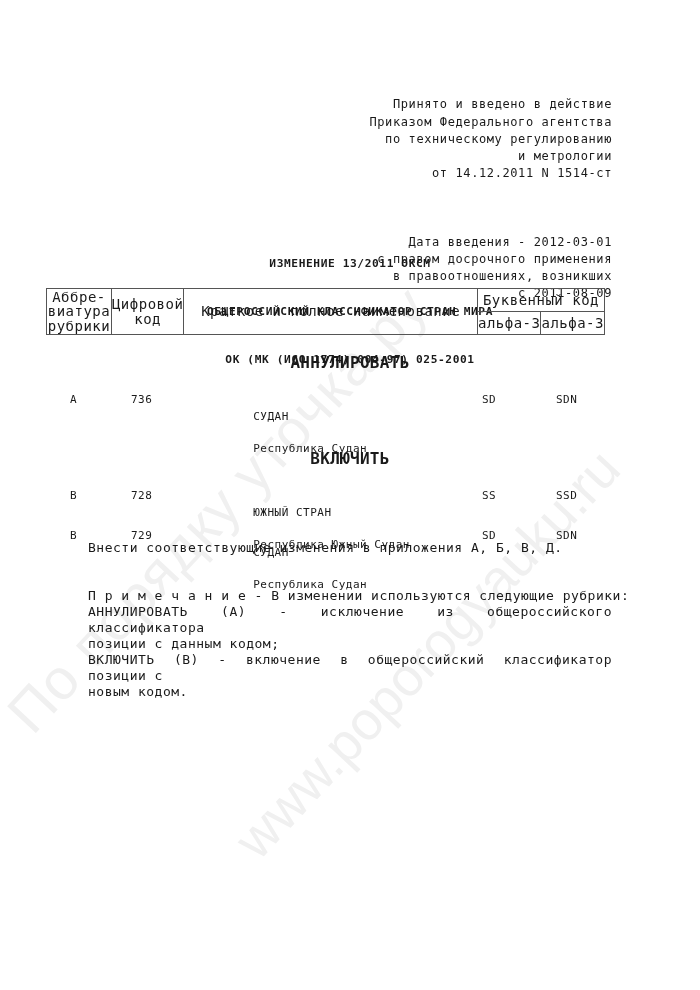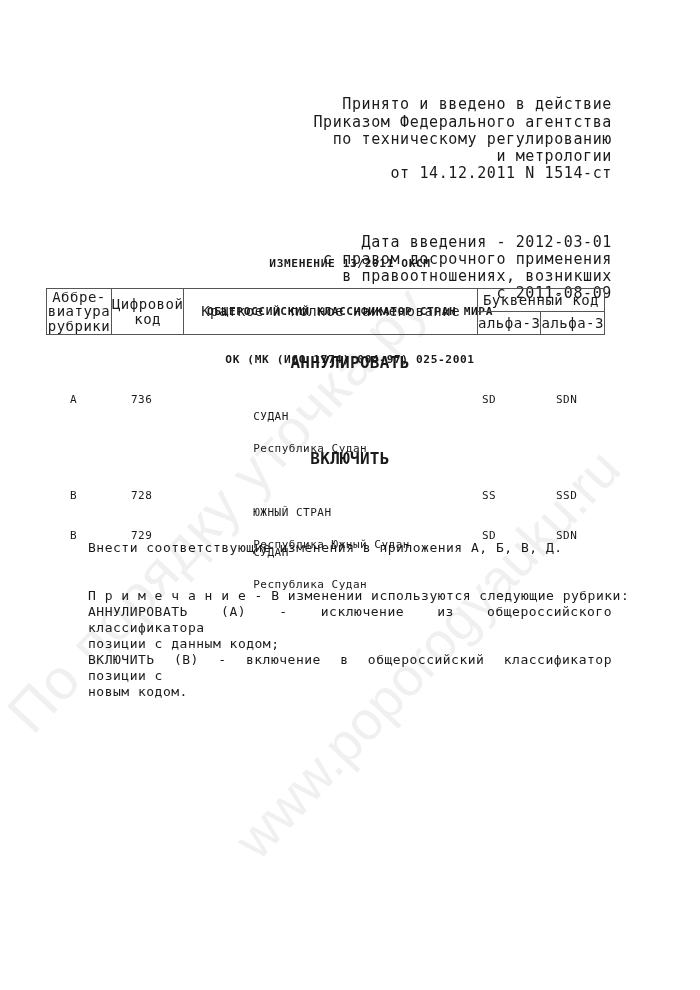--- a/index.html
+++ b/index.html
@@ -59,21 +59,21 @@
     width: 700px; height: 990px;
     z-index: 2;
   }
 
   
   .doc-header {
     position: absolute;
     right: 88px;
     top: 62px;
     text-align: right;
-    font-size: 15px;
+    font-size: 12px;
     line-height: 17.2px;
     letter-spacing: 0.6px;
     white-space: pre;
   }
   .doc-header .blk2 { margin-top: 17px; }
 
   
   .doc-title {
     position: absolute;
     left: 0;

